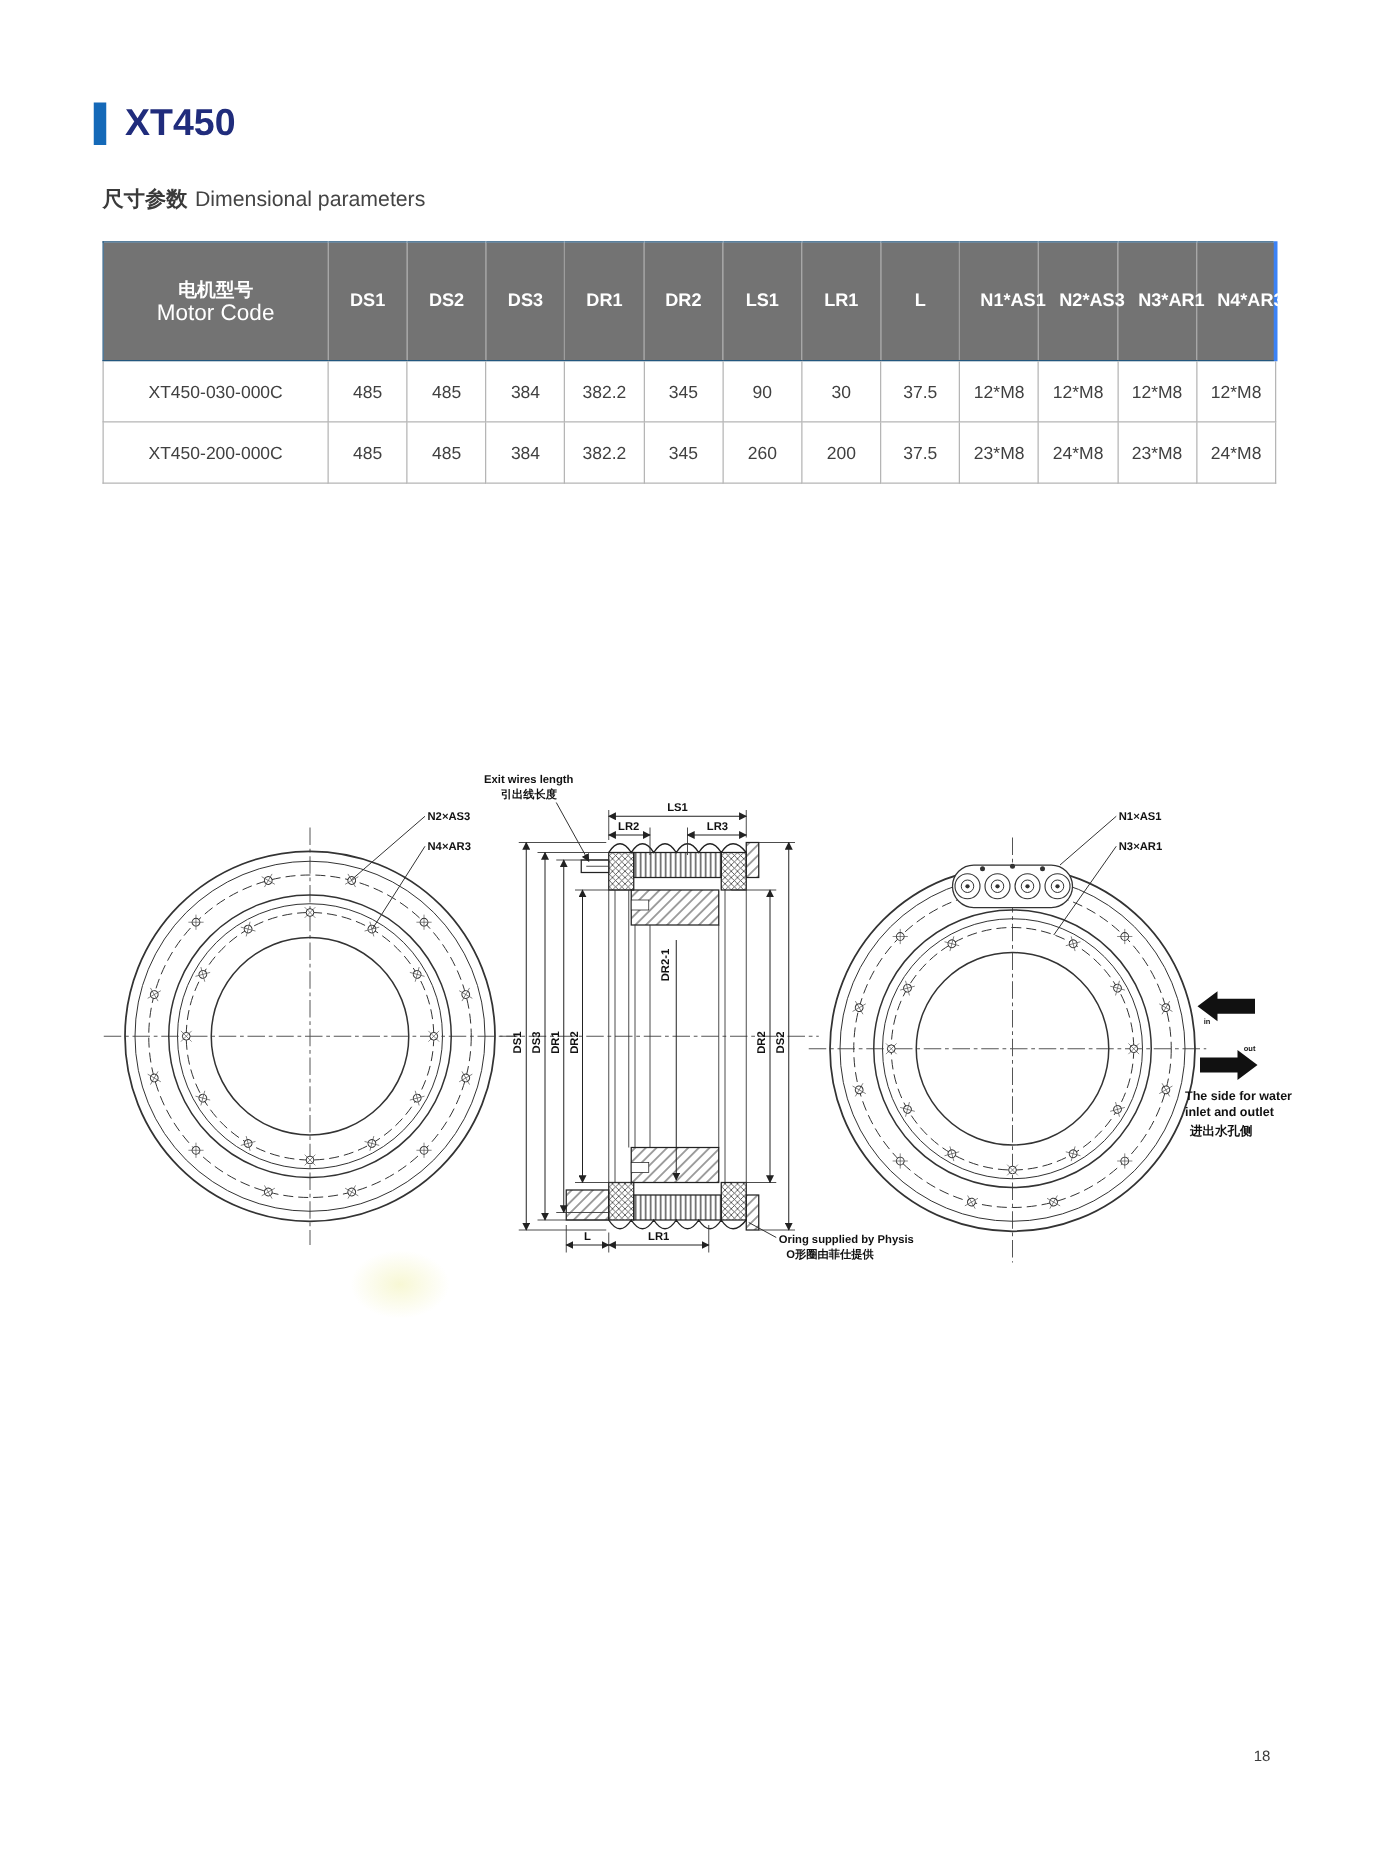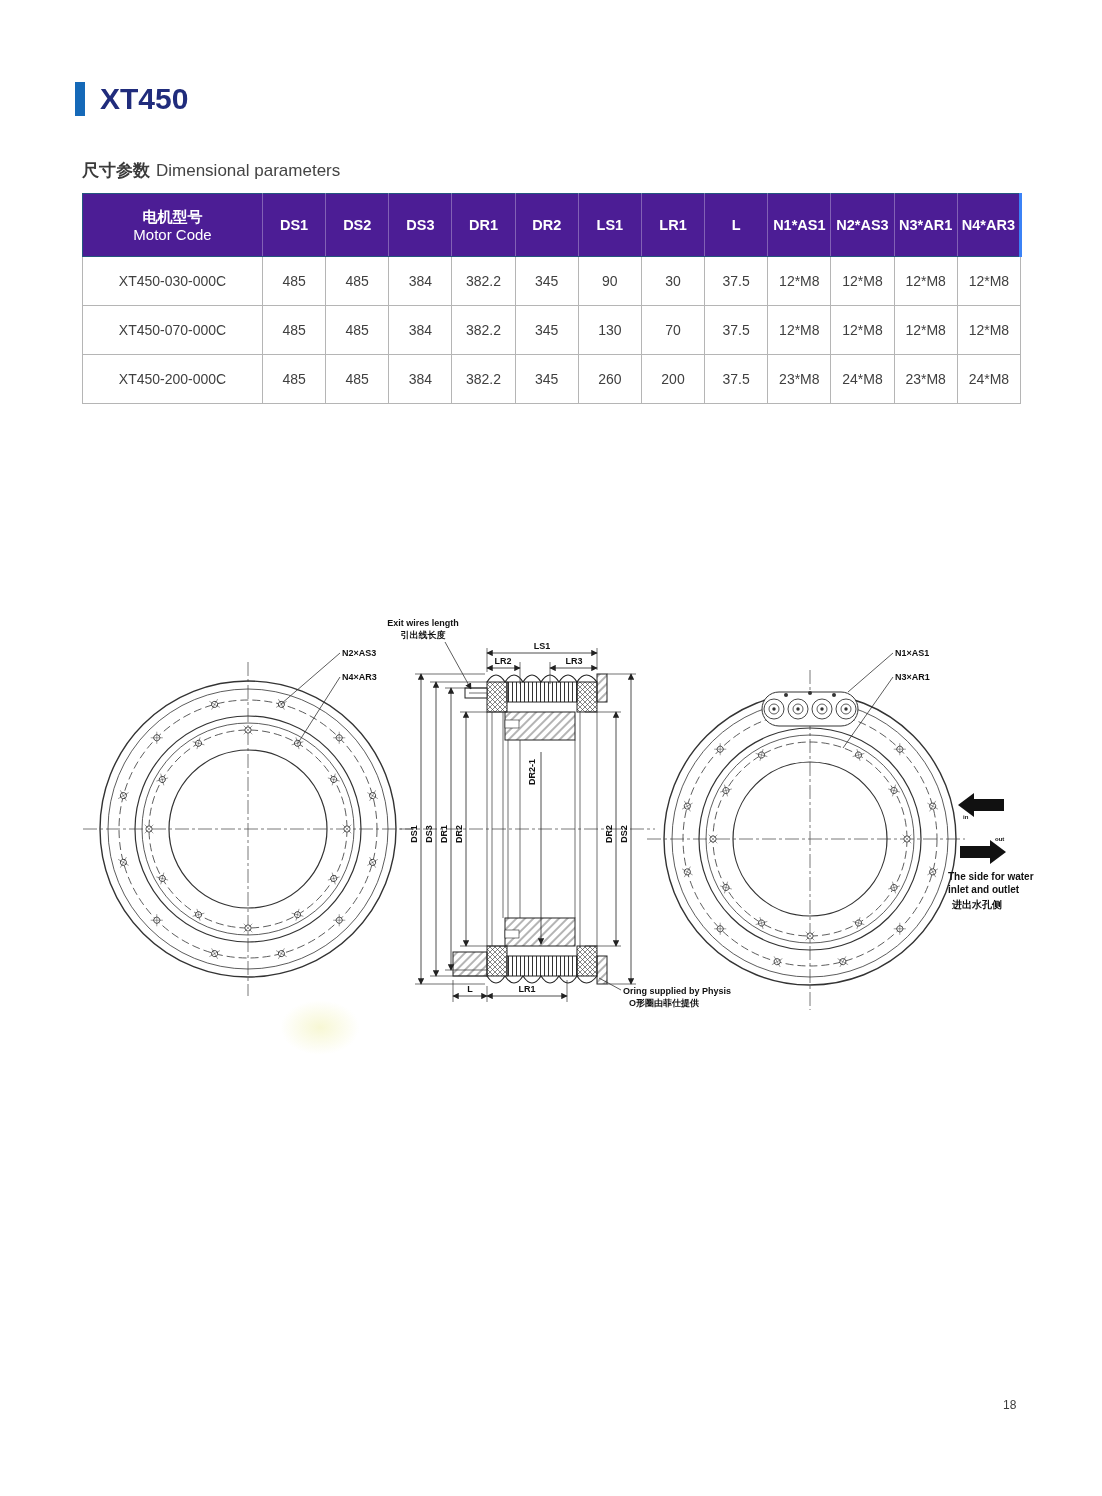--- a/index.html
+++ b/index.html
@@ -2,31 +2,31 @@
 <html><head>
 <meta charset="utf-8">
 <style>
   html,body{margin:0;padding:0;background:#ffffff;width:1102px;height:1496px;position:relative;
             font-family:"Liberation Sans","DejaVu Sans",sans-serif;overflow:hidden;}
 
   
   .title-row{position:absolute;left:75px;top:82px;display:flex;align-items:flex-end;}
   .accent-bar{width:10px;height:34px;background:#1569B8;margin-right:15px;}
   .page-title{font-size:30px;font-weight:bold;color:#202C7C;margin:0;line-height:34px;}
-  .section-heading{position:absolute;left:82px;top:159px;font-size:17px;color:#3a3a3a;}
+  .section-heading{position:absolute;left:82px;top:148px;font-size:17px;color:#3a3a3a;}
   .section-heading .zh{font-weight:bold;margin-right:6px;}
   .section-heading .en{font-weight:normal;color:#444;}
 
   
   table.dims{position:absolute;left:82px;top:193px;width:940px;border-collapse:collapse;table-layout:fixed;}
-  table.dims th{background:#4c1d95;color:#ffffff;font-weight:600;font-size:14.5px;height:62px;
-                border:1px solid #24577E;border-right:1px solid rgba(255,255,255,0.30);padding:0;}
+  table.dims th{background:#737373;color:#ffffff;font-weight:600;font-size:14.5px;height:62px;
+                border:1px solid #24577E;border-right:1px solid rgba(255,255,255,0.30);padding:16px;}
   table.dims th:last-child{border-right:3px solid #3b82f6;}
   table.dims .h-zh{font-size:15px;line-height:19px;}
-  table.dims .h-en{font-size:15px;line-height:17px;font-weight:400;}
+  table.dims .h-en{font-size:18px;line-height:17px;font-weight:400;}
   table.dims td{border:1px solid #b5b5b5;text-align:center;font-size:14px;color:#404040;height:48px;padding:0;background:#fff;}
 
   
   svg.drawing{position:absolute;left:55px;top:612px;}
   .ring circle{fill:none;stroke:#333;}
   .dash{stroke-dasharray:8 4;stroke-width:0.8;}
   .cl{stroke:#555;stroke-width:0.8;stroke-dasharray:14 3 3 3;fill:none;}
   .ldr{stroke:#333;stroke-width:0.8;fill:none;}
   .ldrE{stroke:#333;stroke-width:0.8;fill:none;marker-end:url(#arr);}
   .dim{stroke:#222;stroke-width:0.8;marker-start:url(#arr);marker-end:url(#arr);}
@@ -101,35 +101,20 @@
       <td>345</td>
       <td>90</td>
       <td>30</td>
       <td>37.5</td>
       <td>12*M8</td>
       <td>12*M8</td>
       <td>12*M8</td>
       <td>12*M8</td>
     </tr>
     <tr>
-      <td>XT450-070-000C</td>
-      <td>485</td>
-      <td>485</td>
-      <td>384</td>
-      <td>382.2</td>
-      <td>345</td>
-      <td>130</td>
-      <td>70</td>
-      <td>37.5</td>
-      <td>12*M8</td>
-      <td>12*M8</td>
-      <td>12*M8</td>
-      <td>12*M8</td>
-    </tr>
-    <tr>
       <td>XT450-200-000C</td>
       <td>485</td>
       <td>485</td>
       <td>384</td>
       <td>382.2</td>
       <td>345</td>
       <td>260</td>
       <td>200</td>
       <td>37.5</td>
       <td>23*M8</td>

